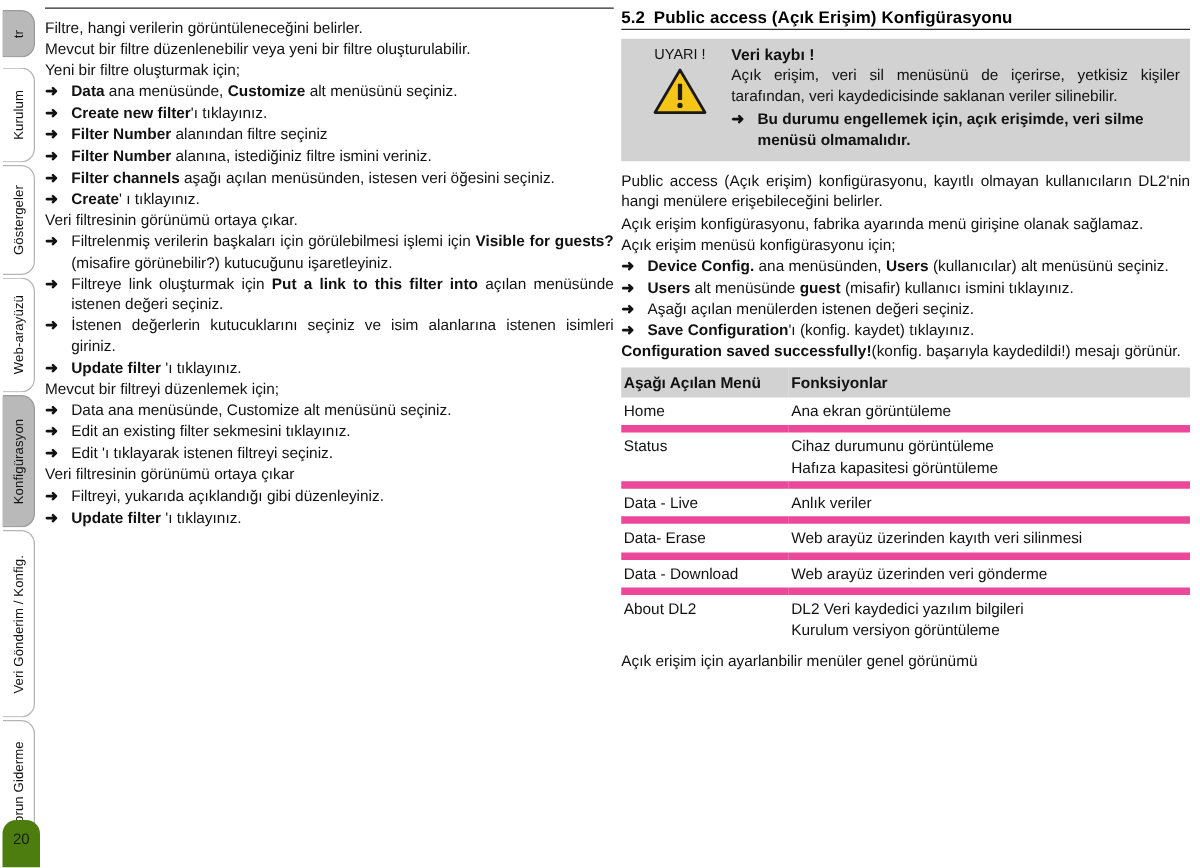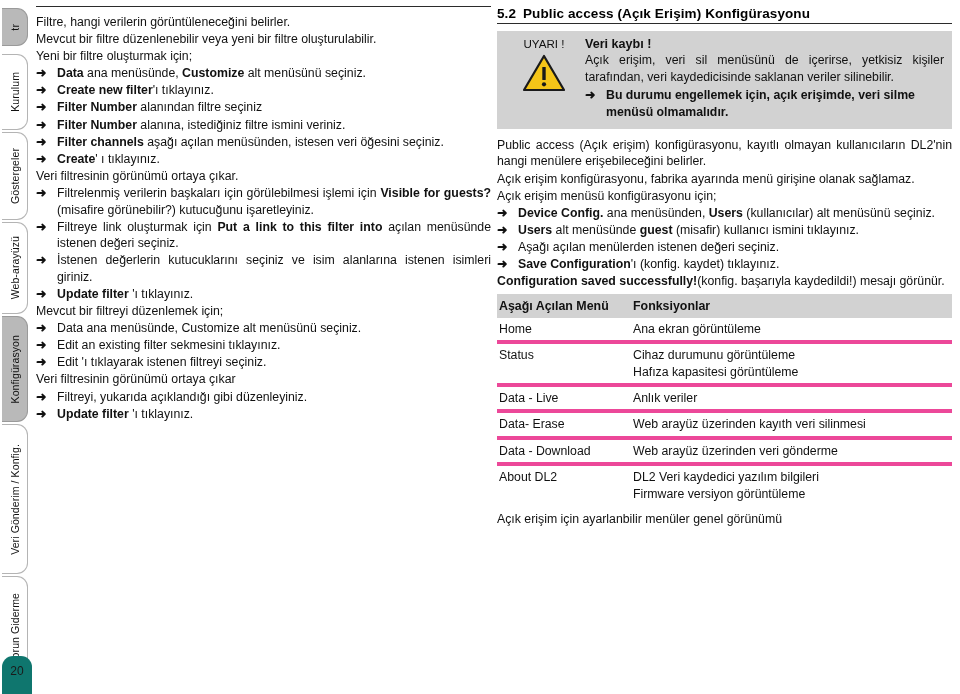--- a/index.html
+++ b/index.html
@@ -50,21 +50,21 @@
     border-color: #9a9a9a;
   }
 
   
   #page-tab {
     position: absolute;
     left: 2px;
     bottom: 0;
     width: 30px;
     height: 38px;
-    background: #0f766e;
+    background: #4d7c0f;
     border-radius: 11px 11px 0 0;
     display: flex;
     align-items: flex-start;
     justify-content: center;
     padding-top: 8px;
   }
   #page-tab .pg {
     font-size: 12px;
     color: #1a1a1a;
   }
@@ -171,21 +171,21 @@
     padding: 4px 4px 4px 2px;
     color: #111;
     line-height: 16px;
   }
   table.fn-table th.c1 { width: 134px; }
   table.fn-table td {
     vertical-align: top;
     font-size: 12.3px;
     line-height: 16.4px;
     padding: 3px 4px 3px 2px;
-    border-bottom: 4px solid #ec4899;
+    border-bottom: 6px solid #ec4899;
     color: #111;
   }
   table.fn-table tr:last-child td { border-bottom: none; }
   table.fn-table td .l2 { display: block; }
 </style>
 </head>
 <body>
 
 <div id="tab-strip">
   <div class="vtab lang" style="top:8px;height:38px;">
@@ -381,21 +381,21 @@
         <tr>
           <td>Data - Download</td>
           <td>
             <span class="l2">Web arayüz üzerinden veri gönderme</span>
           </td>
         </tr>
         <tr>
           <td>About DL2</td>
           <td>
             <span class="l2">DL2 Veri kaydedici yazılım bilgileri</span>
-            <span class="l2">Firmware versiyon görüntüleme</span>
+            <span class="l2">Kurulum versiyon görüntüleme</span>
           </td>
         </tr>
       </tbody>
     </table>
 
     <p class="body" style="margin-top:6px;">Açık erişim için ayarlanbilir menüler genel görünümü</p>
   </div>
 </div>
 
 </body></html>

